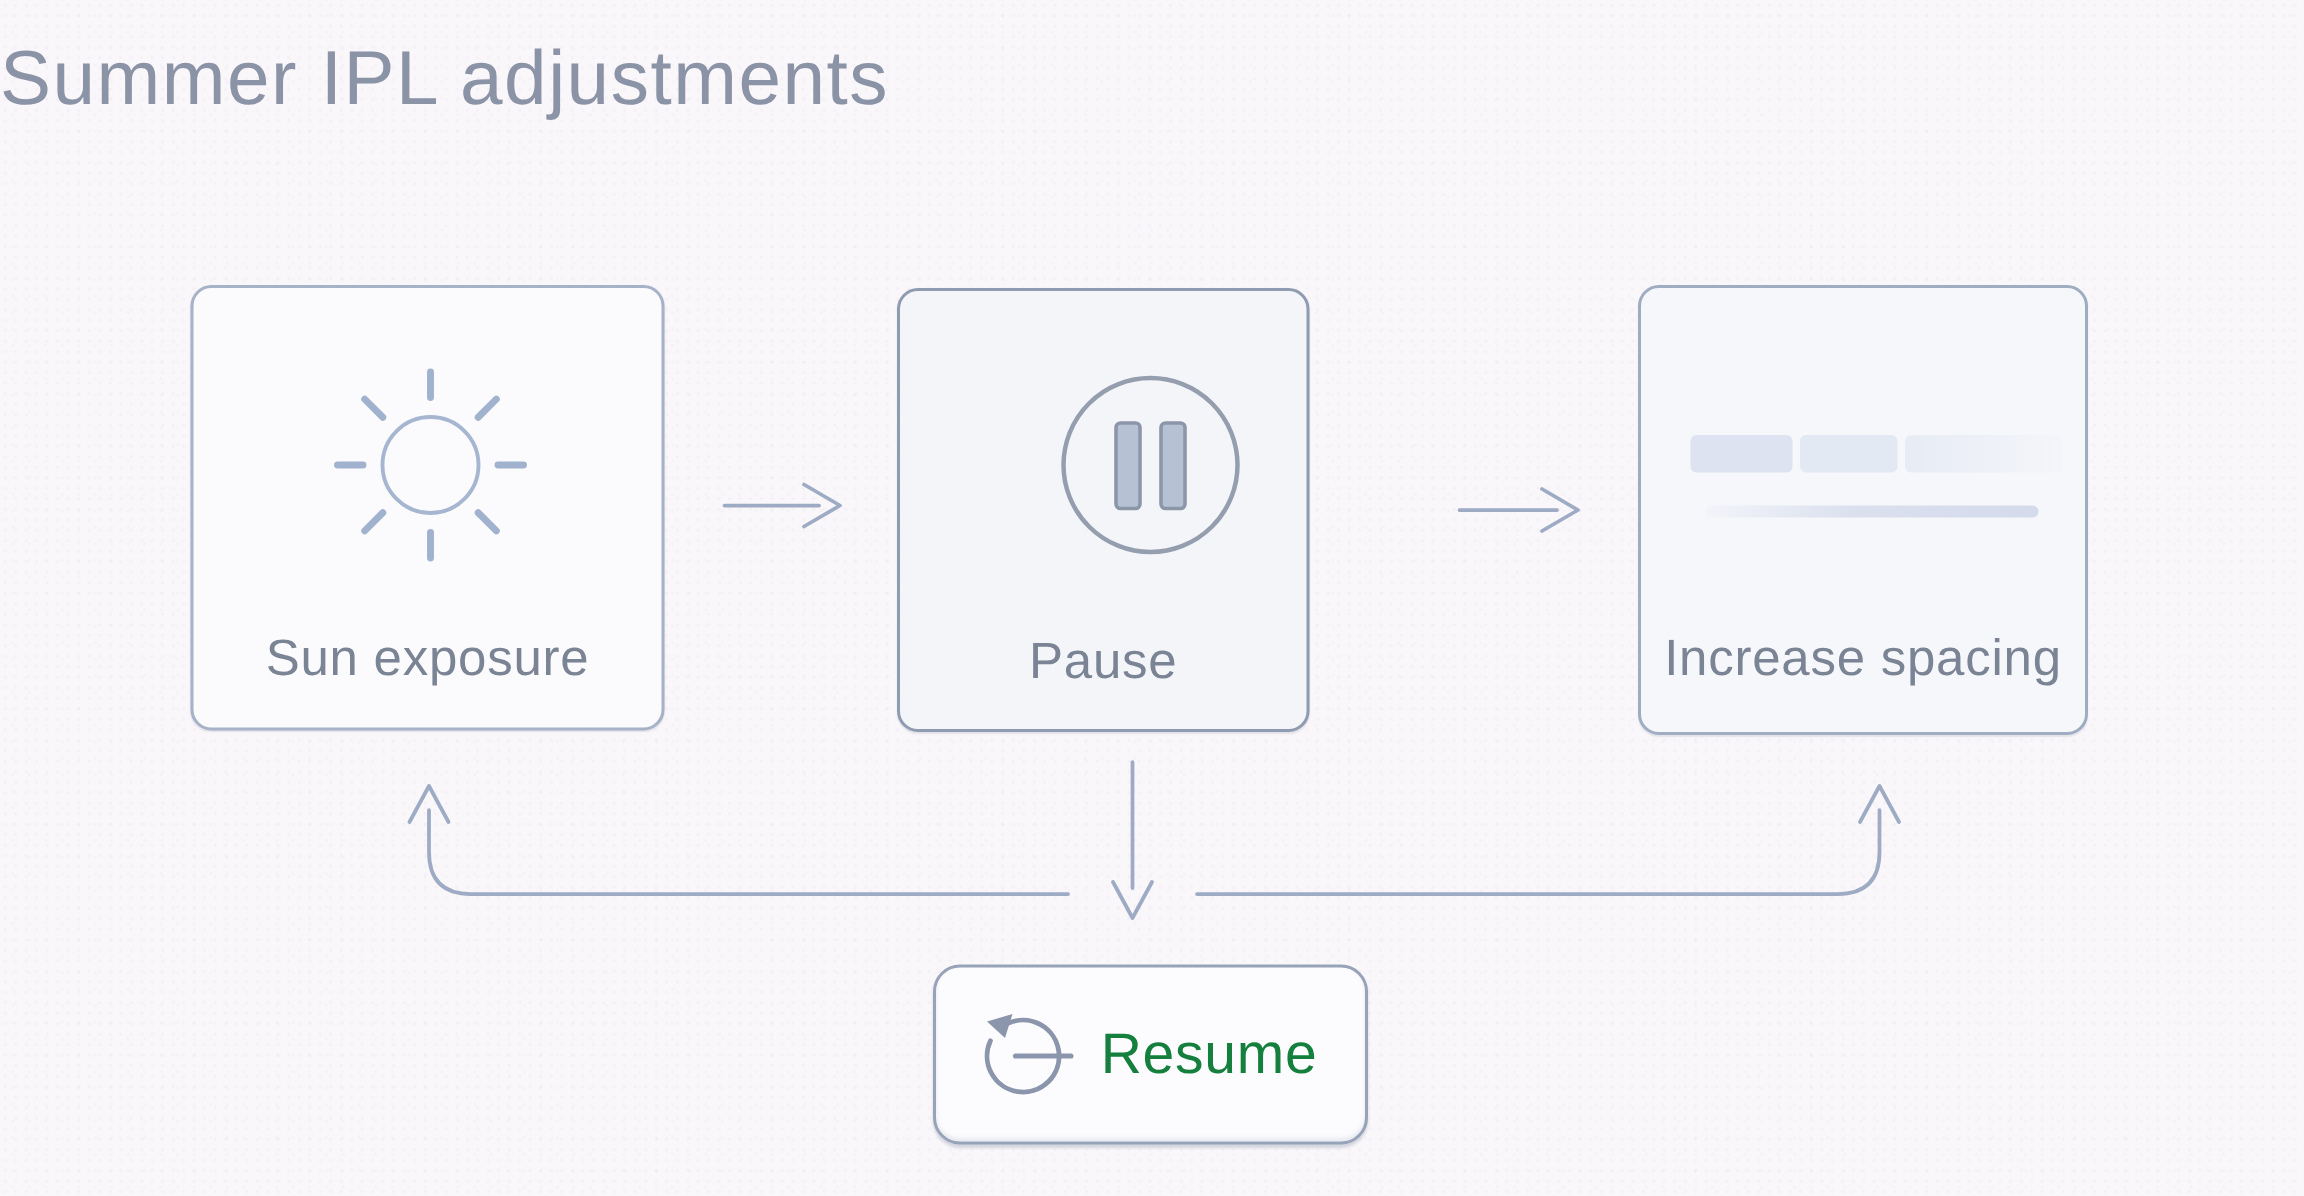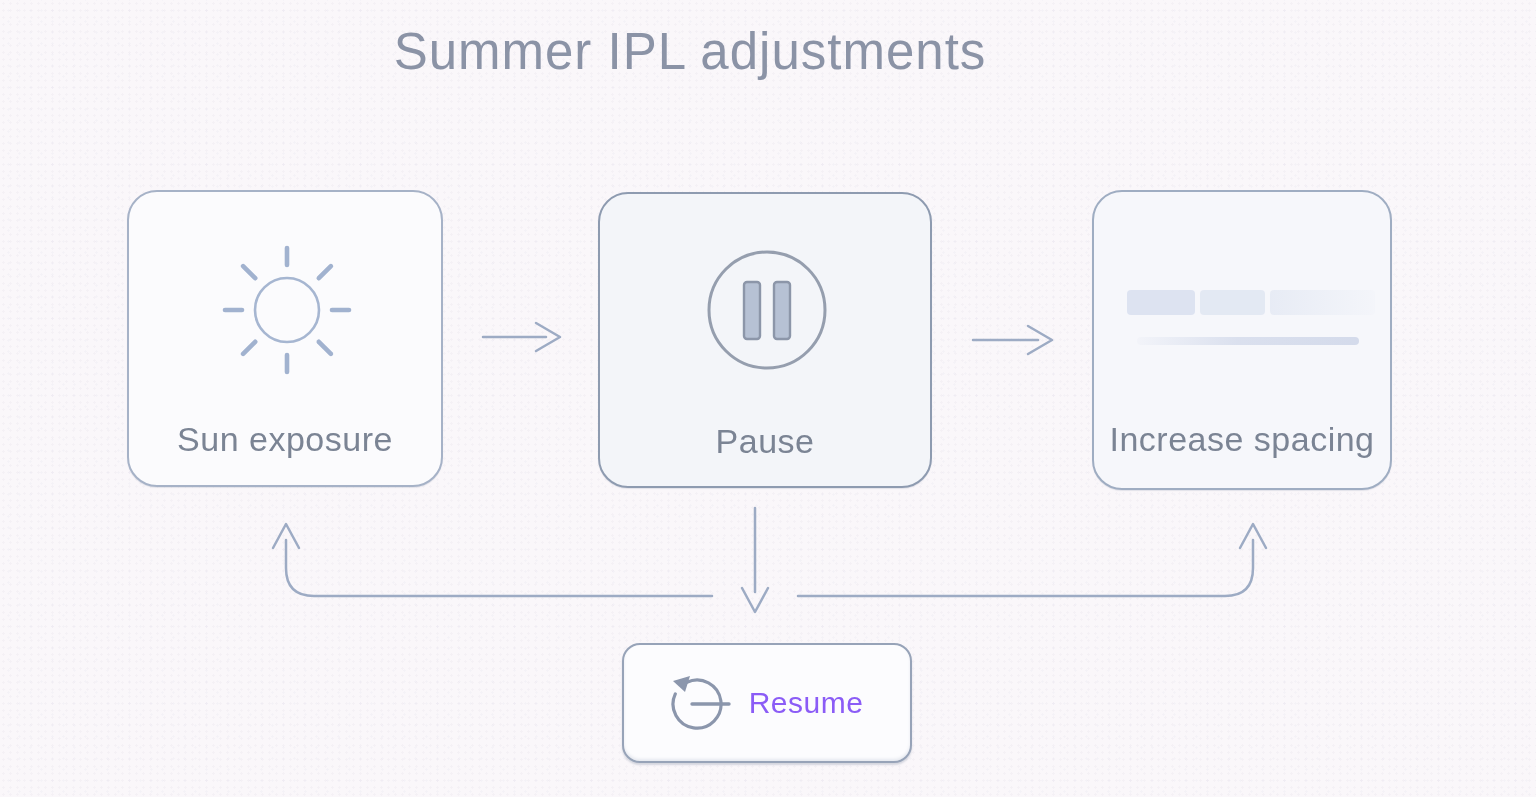--- a/index.html
+++ b/index.html
@@ -13,36 +13,35 @@
       radial-gradient(rgba(175,155,190,0.07) 1px, transparent 1.4px),
       radial-gradient(rgba(150,165,200,0.05) 1px, transparent 1.4px);
     background-size: 7px 7px, 11px 11px;
     background-position: 0 0, 3px 5px;
   }
 
   .page-title {
     position: absolute;
     top: 22px; left: 0;
     width: 1380px;
-    text-align: center;
     font-size: 51px;
     font-weight: 400;
     letter-spacing: 1px;
     color: #8b93a6;
   }
 
   .card {
     position: absolute;
     background: #fbfbfd;
     border: 2px solid #a6b2c7;
-    border-radius: 30px;
+    border-radius: 14px;
     box-shadow: 0 1px 1px rgba(120,135,160,0.18);
   }
   .card-sun       { left: 127px; top: 190px; width: 316px; height: 297px; }
-  .card-pause     { left: 598px; top: 192px; width: 334px; height: 296px;
+  .card-pause     { left: 598px; top: 192px; width: 275px; height: 296px;
                     border-color: #8e9bb0; background: #f3f5f9; }
   .card-spacing   { left: 1092px; top: 190px; width: 300px; height: 300px;
                     border-color: #9fadc2; background: #f6f7fb; }
 
   .card-label {
     position: absolute;
     top: 228px; left: 0;
     width: 100%;
     text-align: center;
     font-size: 34px;
@@ -78,23 +77,23 @@
     border: 2px solid #97a3b8;
     border-radius: 18px;
     box-shadow: 0 2px 2px rgba(110,125,152,0.28), inset 0 -2px 3px rgba(130,145,170,0.18);
     display: flex;
     align-items: center;
     justify-content: center;
     gap: 16px;
     cursor: pointer;
   }
   .resume-label {
-    font-size: 30px;
+    font-size: 38px;
     letter-spacing: 0.5px;
-    color: #8b5cf6;
+    color: #15803d;
   }
 </style>
 </head>
 <body>
 
 <h1 class="page-title">Summer IPL adjustments</h1>
 
 <svg class="connector-layer" viewBox="0 0 1536 797" fill="none" stroke="#9dabc4" stroke-width="2.5" stroke-linecap="round" stroke-linejoin="round">
   <g>
     <path d="M483 337 H546"></path>

